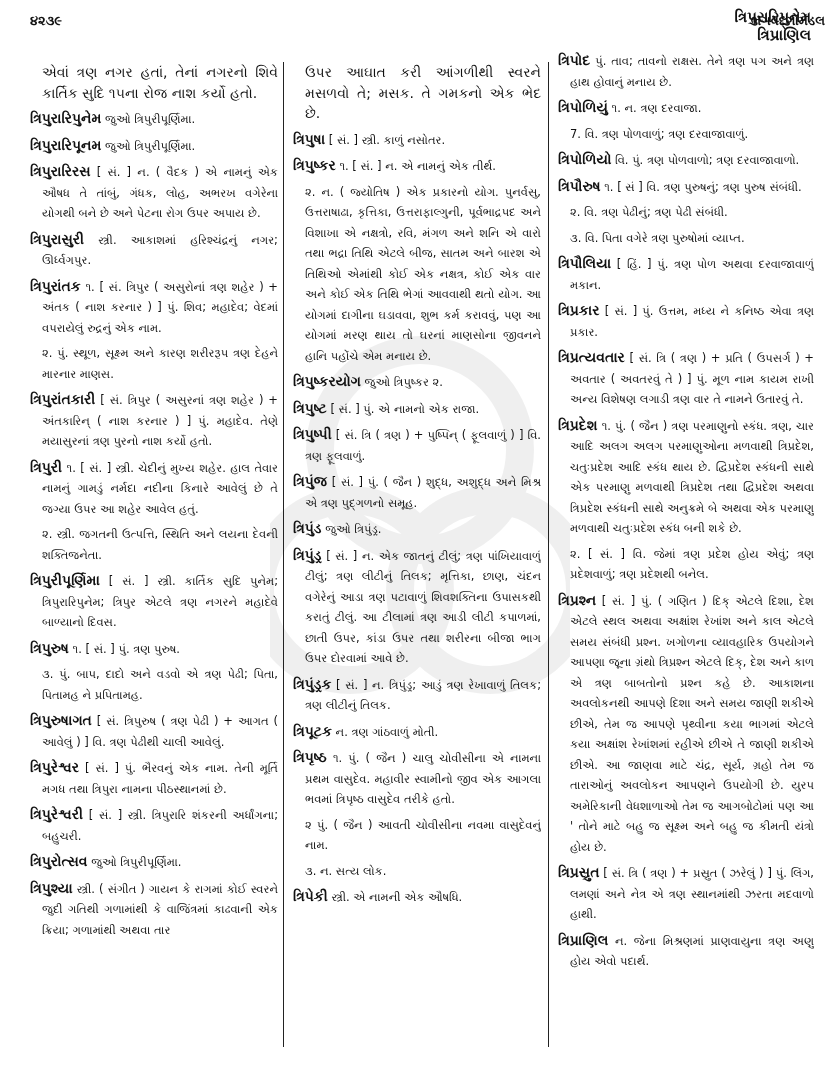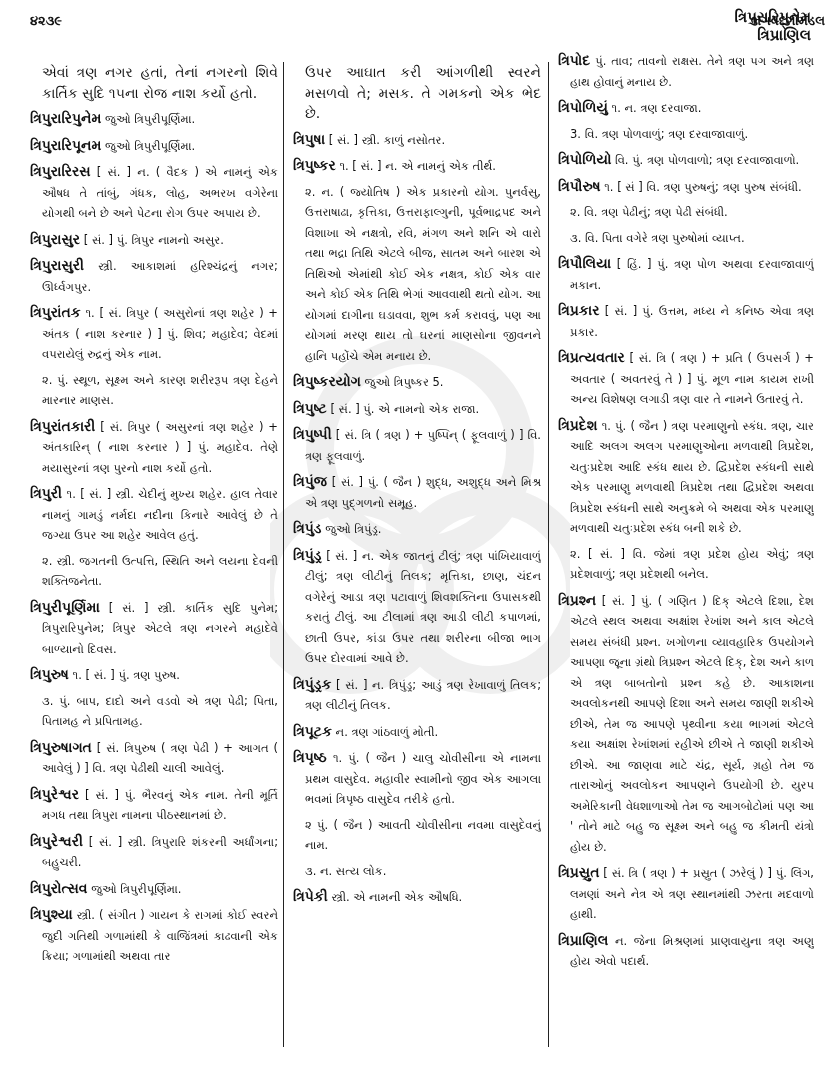--- a/index.html
+++ b/index.html
@@ -121,58 +121,57 @@
 
 <div class="columns">
   <div class="divider divider-1"></div>
   <div class="divider divider-2"></div>
 
   <div class="col col-1">
       <p class="cont">એવાં ત્રણ નગર હતાં, તેનાં નગરનો શિવે કાર્તિક સુદિ ૧૫ના રોજ નાશ કર્યો હતો.</p>
       <p class="entry"><span class="hw">ત્રિપુરારિપુનેમ</span> <span class="body">જુઓ ત્રિપુરીપૂર્ણિમા.</span></p>
       <p class="entry"><span class="hw">ત્રિપુરારિપૂનમ</span> <span class="body">જુઓ ત્રિપુરીપૂર્ણિમા.</span></p>
       <p class="entry"><span class="hw">ત્રિપુરારિરસ</span> <span class="body">[ સં. ] ન. ( વૈદક ) એ નામનું એક ઔષધ તે તાંબું, ગંધક, લોહ, અભરખ વગેરેના યોગથી બને છે અને પેટના રોગ ઉપર અપાય છે.</span></p>
-      <p class="entry"><span class="hw">ત્રિપુરાસુર</span> <span class="body">[ સં. ] પું. ત્રિપુર નામનો અસુર.</span></p>
       <p class="entry"><span class="hw">ત્રિપુરાસુરી</span> <span class="body">સ્ત્રી. આકાશમાં હરિશ્ચંદ્રનું નગર; ઊર્ધ્વગપુર.</span></p>
       <p class="entry"><span class="hw">ત્રિપુરાંતક</span> <span class="body">૧. [ સં. ત્રિપુર ( અસુરોનાં ત્રણ શહેર ) + અંતક ( નાશ કરનાર ) ] પું. શિવ; મહાદેવ; વેદમાં વપરાયેલું રુદ્રનું એક નામ.</span></p>
       <p class="sense">૨. પું. સ્થૂળ, સૂક્ષ્મ અને કારણ શરીરરૂપ ત્રણ દેહને મારનાર માણસ.</p>
       <p class="entry"><span class="hw">ત્રિપુરાંતકારી</span> <span class="body">[ સં. ત્રિપુર ( અસુરનાં ત્રણ શહેર ) + અંતકારિન્ ( નાશ કરનાર ) ] પું. મહાદેવ. તેણે મયાસુરનાં ત્રણ પુરનો નાશ કર્યો હતો.</span></p>
       <p class="entry"><span class="hw">ત્રિપુરી</span> <span class="body">૧. [ સં. ] સ્ત્રી. ચેદીનું મુખ્ય શહેર. હાલ તેવાર નામનું ગામડું નર્મદા નદીના કિનારે આવેલું છે તે જગ્યા ઉપર આ શહેર આવેલ હતું.</span></p>
       <p class="sense">૨. સ્ત્રી. જગતની ઉત્પત્તિ, સ્થિતિ અને લયના દેવની શક્તિજનેતા.</p>
       <p class="entry"><span class="hw">ત્રિપુરીપૂર્ણિમા</span> <span class="body">[ સં. ] સ્ત્રી. કાર્તિક સુદિ પુનેમ; ત્રિપુરારિપુનેમ; ત્રિપુર એટલે ત્રણ નગરને મહાદેવે બાળ્યાનો દિવસ.</span></p>
       <p class="entry"><span class="hw">ત્રિપુરુષ</span> <span class="body">૧. [ સં. ] પું. ત્રણ પુરુષ.</span></p>
       <p class="sense">૩. પું. બાપ, દાદો અને વડવો એ ત્રણ પેઢી; પિતા, પિતામહ ને પ્રપિતામહ.</p>
       <p class="entry"><span class="hw">ત્રિપુરુષાગત</span> <span class="body">[ સં. ત્રિપુરુષ ( ત્રણ પેઢી ) + આગત ( આવેલું ) ] વિ. ત્રણ પેઢીથી ચાલી આવેલું.</span></p>
       <p class="entry"><span class="hw">ત્રિપુરેશ્વર</span> <span class="body">[ સં. ] પું. ભૈરવનું એક નામ. તેની મૂર્તિ મગધ તથા ત્રિપુરા નામના પીઠસ્થાનમાં છે.</span></p>
       <p class="entry"><span class="hw">ત્રિપુરેશ્વરી</span> <span class="body">[ સં. ] સ્ત્રી. ત્રિપુરારિ શંકરની અર્ધાંગના; બહુચરી.</span></p>
       <p class="entry"><span class="hw">ત્રિપુરોત્સવ</span> <span class="body">જુઓ ત્રિપુરીપૂર્ણિમા.</span></p>
       <p class="entry"><span class="hw">ત્રિપુશ્યા</span> <span class="body">સ્ત્રી. ( સંગીત ) ગાયન કે રાગમાં કોઈ સ્વરને જુદી ગતિથી ગળામાંથી કે વાજિંત્રમાં કાઢવાની એક ક્રિયા; ગળામાંથી અથવા તાર</span></p>
     </div>
   <div class="col col-2">
       <p class="cont">ઉપર આઘાત કરી આંગળીથી સ્વરને મસળવો તે; મસક. તે ગમકનો એક ભેદ છે.</p>
       <p class="entry"><span class="hw">ત્રિપુષા</span> <span class="body">[ સં. ] સ્ત્રી. કાળું નસોતર.</span></p>
       <p class="entry"><span class="hw">ત્રિપુષ્કર</span> <span class="body">૧. [ સં. ] ન. એ નામનું એક તીર્થ.</span></p>
       <p class="sense">૨. ન. ( જ્યોતિષ ) એક પ્રકારનો યોગ. પુનર્વસુ, ઉત્તરાષાઢા, કૃત્તિકા, ઉત્તરાફાલ્ગુની, પૂર્વભાદ્રપદ અને વિશાખા એ નક્ષત્રો, રવિ, મંગળ અને શનિ એ વારો તથા ભદ્રા તિથિ એટલે બીજ, સાતમ અને બારશ એ તિથિઓ એમાંથી કોઈ એક નક્ષત્ર, કોઈ એક વાર અને કોઈ એક તિથિ ભેગાં આવવાથી થતો યોગ. આ યોગમાં દાગીના ઘડાવવા, શુભ કર્મ કરાવવું, પણ આ યોગમાં મરણ થાય તો ઘરનાં માણસોના જીવનને હાનિ પહોંચે એમ મનાય છે.</p>
-      <p class="entry"><span class="hw">ત્રિપુષ્કરયોગ</span> <span class="body">જુઓ ત્રિપુષ્કર 5.</span></p>
+      <p class="entry"><span class="hw">ત્રિપુષ્કરયોગ</span> <span class="body">જુઓ ત્રિપુષ્કર ૨.</span></p>
       <p class="entry"><span class="hw">ત્રિપુષ્ટ</span> <span class="body">[ સં. ] પું. એ નામનો એક રાજા.</span></p>
       <p class="entry"><span class="hw">ત્રિપુષ્પી</span> <span class="body">[ સં. ત્રિ ( ત્રણ ) + પુષ્પિન્ ( ફૂલવાળું ) ] વિ. ત્રણ ફૂલવાળું.</span></p>
       <p class="entry"><span class="hw">ત્રિપુંજ</span> <span class="body">[ સં. ] પું. ( જૈન ) શુદ્ધ, અશુદ્ધ અને મિશ્ર એ ત્રણ પુદ્ગળનો સમૂહ.</span></p>
       <p class="entry"><span class="hw">ત્રિપુંડ</span> <span class="body">જુઓ ત્રિપુંડ્ર.</span></p>
       <p class="entry"><span class="hw">ત્રિપુંડ્ર</span> <span class="body">[ સં. ] ન. એક જાતનું ટીલું; ત્રણ પાંખિયાવાળું ટીલું; ત્રણ લીટીનું તિલક; મૃત્તિકા, છાણ, ચંદન વગેરેનું આડા ત્રણ પટાવાળું શિવશક્તિના ઉપાસકથી કરાતું ટીલું. આ ટીલામાં ત્રણ આડી લીટી કપાળમાં, છાતી ઉપર, કાંડા ઉપર તથા શરીરના બીજા ભાગ ઉપર દોરવામાં આવે છે.</span></p>
       <p class="entry"><span class="hw">ત્રિપુંડ્રક</span> <span class="body">[ સં. ] ન. ત્રિપુંડ્ર; આડું ત્રણ રેખાવાળું તિલક; ત્રણ લીટીનું તિલક.</span></p>
       <p class="entry"><span class="hw">ત્રિપૂટક</span> <span class="body">ન. ત્રણ ગાંઠવાળું મોતી.</span></p>
       <p class="entry"><span class="hw">ત્રિપૃષ્ઠ</span> <span class="body">૧. પું. ( જૈન ) ચાલુ ચોવીસીના એ નામના પ્રથમ વાસુદેવ. મહાવીર સ્વામીનો જીવ એક આગલા ભવમાં ત્રિપૃષ્ઠ વાસુદેવ તરીકે હતો.</span></p>
       <p class="sense">૨ પું. ( જૈન ) આવતી ચોવીસીના નવમા વાસુદેવનું નામ.</p>
       <p class="sense">૩. ન. સત્ય લોક.</p>
       <p class="entry"><span class="hw">ત્રિપેકી</span> <span class="body">સ્ત્રી. એ નામની એક ઔષધિ.</span></p>
     </div>
   <div class="col col-3">
       <p class="entry"><span class="hw">ત્રિપોદ</span> <span class="body">પું. તાવ; તાવનો રાક્ષસ. તેને ત્રણ પગ અને ત્રણ હાથ હોવાનું મનાય છે.</span></p>
       <p class="entry"><span class="hw">ત્રિપોળિયું</span> <span class="body">૧. ન. ત્રણ દરવાજા.</span></p>
-      <p class="sense">3. વિ. ત્રણ પોળવાળું; ત્રણ દરવાજાવાળું.</p>
+      <p class="sense">7. વિ. ત્રણ પોળવાળું; ત્રણ દરવાજાવાળું.</p>
       <p class="entry"><span class="hw">ત્રિપોળિયો</span> <span class="body">વિ. પું. ત્રણ પોળવાળો; ત્રણ દરવાજાવાળો.</span></p>
       <p class="entry"><span class="hw">ત્રિપૌરુષ</span> <span class="body">૧. [ સં ] વિ. ત્રણ પુરુષનું; ત્રણ પુરુષ સંબંધી.</span></p>
       <p class="sense">૨. વિ. ત્રણ પેઢીનું; ત્રણ પેઢી સંબંધી.</p>
       <p class="sense">૩. વિ. પિતા વગેરે ત્રણ પુરુષોમાં વ્યાપ્ત.</p>
       <p class="entry"><span class="hw">ત્રિપૌલિયા</span> <span class="body">[ હિં. ] પું. ત્રણ પોળ અથવા દરવાજાવાળું મકાન.</span></p>
       <p class="entry"><span class="hw">ત્રિપ્રકાર</span> <span class="body">[ સં. ] પું. ઉત્તમ, મધ્ય ને કનિષ્ઠ એવા ત્રણ પ્રકાર.</span></p>
       <p class="entry"><span class="hw">ત્રિપ્રત્યવતાર</span> <span class="body">[ સં. ત્રિ ( ત્રણ ) + પ્રતિ ( ઉપસર્ગ ) + અવતાર ( અવતરવું તે ) ] પું. મૂળ નામ કાયમ રાખી અન્ય વિશેષણ લગાડી ત્રણ વાર તે નામને ઉતારવું તે.</span></p>
       <p class="entry"><span class="hw">ત્રિપ્રદેશ</span> <span class="body">૧. પું. ( જૈન ) ત્રણ પરમાણુનો સ્કંધ. ત્રણ, ચાર આદિ અલગ અલગ પરમાણુઓના મળવાથી ત્રિપ્રદેશ, ચતુઃપ્રદેશ આદિ સ્કંધ થાય છે. દ્વિપ્રદેશ સ્કંધની સાથે એક પરમાણુ મળવાથી ત્રિપ્રદેશ તથા દ્વિપ્રદેશ અથવા ત્રિપ્રદેશ સ્કંધની સાથે અનુક્રમે બે અથવા એક પરમાણુ મળવાથી ચતુઃપ્રદેશ સ્કંધ બની શકે છે.</span></p>
       <p class="sense">૨. [ સં. ] વિ. જેમાં ત્રણ પ્રદેશ હોય એવું; ત્રણ પ્રદેશવાળું; ત્રણ પ્રદેશથી બનેલ.</p>
       <p class="entry"><span class="hw">ત્રિપ્રશ્ન</span> <span class="body">[ સં. ] પું. ( ગણિત ) દિક્ એટલે દિશા, દેશ એટલે સ્થલ અથવા અક્ષાંશ રેખાંશ અને કાલ એટલે સમય સંબંધી પ્રશ્ન. ખગોળના વ્યાવહારિક ઉપયોગને આપણા જૂના ગ્રંથો ત્રિપ્રશ્ન એટલે દિક્, દેશ અને કાળ એ ત્રણ બાબતોનો પ્રશ્ન કહે છે. આકાશના અવલોકનથી આપણે દિશા અને સમય જાણી શકીએ છીએ, તેમ જ આપણે પૃથ્વીના કયા ભાગમાં એટલે કયા અક્ષાંશ રેખાંશમાં રહીએ છીએ તે જાણી શકીએ છીએ. આ જાણવા માટે ચંદ્ર, સૂર્ય, ગ્રહો તેમ જ તારાઓનું અવલોકન આપણને ઉપયોગી છે. યુરપ અમેરિકાની વેધશાળાઓ તેમ જ આગબોટોમાં પણ આ ' તોને માટે બહુ જ સૂક્ષ્મ અને બહુ જ કીમતી યંત્રો હોય છે.</span></p>

